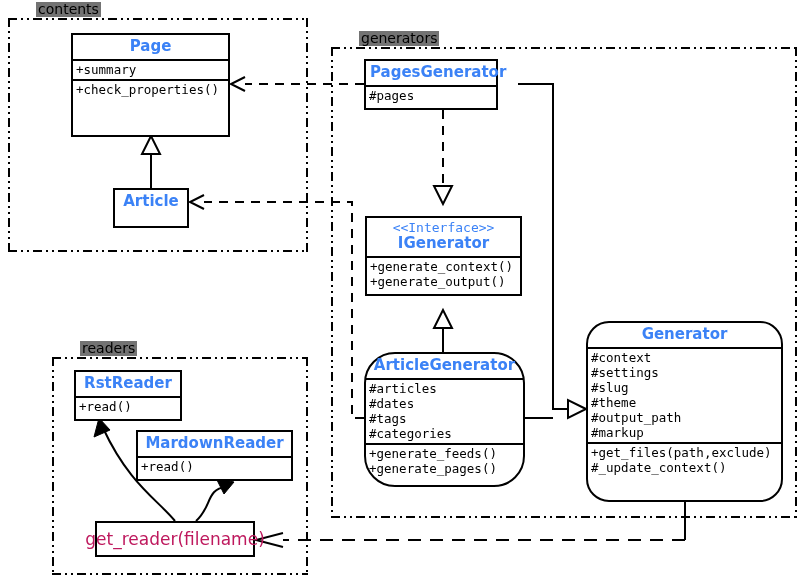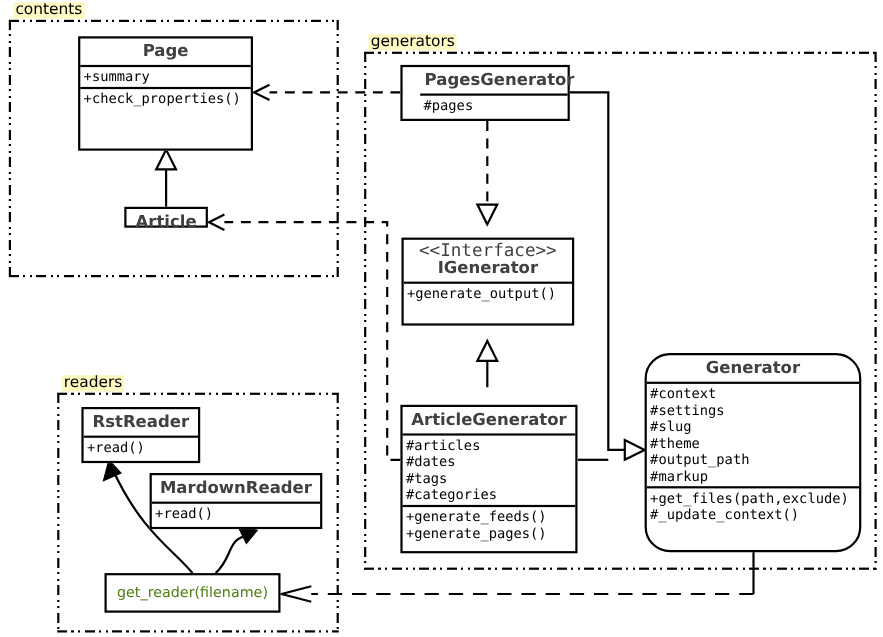--- a/index.html
+++ b/index.html
@@ -6,55 +6,55 @@
   body{
     font-family:"DejaVu Sans", sans-serif;
     width:803px;height:579px;position:relative;overflow:hidden;
   }
   #canvas{position:absolute;left:0;top:0;width:803px;height:579px;}
 
   
   .pkg{position:absolute;box-sizing:border-box;}
   .pkg-label{
     position:absolute;font-family:"DejaVu Sans", sans-serif;
-    font-size:14px;color:#000;background:#fef9c3;padding:0 2px;
-    white-space:nowrap;line-height:15px;
+    font-size:14px;color:#000;background:#737373;padding:0 2px;
+    white-space:nowrap;line-height:15px;margin-left:24px;
   }
 
   
   .cls{
     position:absolute;box-sizing:border-box;
     border:2px solid #000;background:#fff;
     font-family:"DejaVu Sans Mono", monospace;
     z-index:5;
   }
   .cls .hdr{
     box-sizing:border-box;
     text-align:center;font-weight:bold;
     font-family:"DejaVu Sans", sans-serif;
-    font-size:15px;color:#404040;
+    font-size:15px;color:#3b82f6;
     padding:3px 4px 4px 4px;line-height:17px;
   }
   .cls .hdr .stereo{
     display:block;font-weight:normal;
     font-family:"DejaVu Sans Mono", monospace;
-    font-size:16px;line-height:14px;
+    font-size:13px;line-height:14px;
   }
   .cls .sect{
     box-sizing:border-box;border-top:2px solid #000;
     padding:1px 3px 2px 3px;
   }
   .cls .sect .row{
     font-family:"DejaVu Sans Mono", monospace;
     font-size:12.5px;line-height:15px;color:#000;white-space:nowrap;
   }
   .plain{
     position:absolute;box-sizing:border-box;border:2px solid #000;background:#fff;
     display:flex;align-items:center;justify-content:center;
-    font-family:"DejaVu Sans", sans-serif;font-size:13px;color:#4d7c0f;z-index:5;
+    font-family:"DejaVu Sans", sans-serif;font-size:17px;color:#be185d;z-index:5;
   }
 
   
   #wires{position:absolute;left:0;top:0;width:803px;height:579px;overflow:visible;}
 </style>
 </head>
 <body>
 
 <div id="canvas">
 
@@ -141,42 +141,43 @@
   <div class="cls" id="cls-page" style="left: 71px; top: 33px; width: 159px; height: 104px;">
     <div class="hdr">Page</div>
     <div class="sect">
       <div class="row">+summary</div>
     </div>
     <div class="sect">
       <div class="row">+check_properties()</div>
     </div>
   </div>
 
-  <div class="cls" id="cls-article" style="left: 113px; top: 188px; width: 76px; height: 19px;">
+  <div class="cls" id="cls-article" style="left: 113px; top: 188px; width: 76px; height: 40px;">
     <div class="hdr">Article</div>
   </div>
 
-  <div class="cls" id="cls-pages-generator" style="left: 364px; top: 59px; width: 154px; height: 51px; padding-left: 16px;">
+  <div class="cls" id="cls-pages-generator" style="left: 364px; top: 59px; width: 134px; height: 51px;">
     <div class="hdr">PagesGenerator</div>
     <div class="sect">
       <div class="row">#pages</div>
     </div>
   </div>
 
   <div class="cls" id="cls-igenerator" style="left: 365px; top: 216px; width: 157px; height: 80px;">
     <div class="hdr">
       <span class="stereo">&lt;&lt;Interface&gt;&gt;</span>
       <span>IGenerator</span>
     </div>
     <div class="sect">
+      <div class="row">+generate_context()</div>
       <div class="row">+generate_output()</div>
     </div>
   </div>
 
-  <div class="cls" id="cls-article-generator" style="left: 364px; top: 368px; width: 161px; height: 135px;">
+  <div class="cls" id="cls-article-generator" style="left: 364px; top: 352px; width: 161px; height: 135px; border-radius: 31px;">
     <div class="hdr">ArticleGenerator</div>
     <div class="sect">
       <div class="row">#articles</div>
       <div class="row">#dates</div>
       <div class="row">#tags</div>
       <div class="row">#categories</div>
     </div>
     <div class="sect">
       <div class="row">+generate_feeds()</div>
       <div class="row">+generate_pages()</div>

